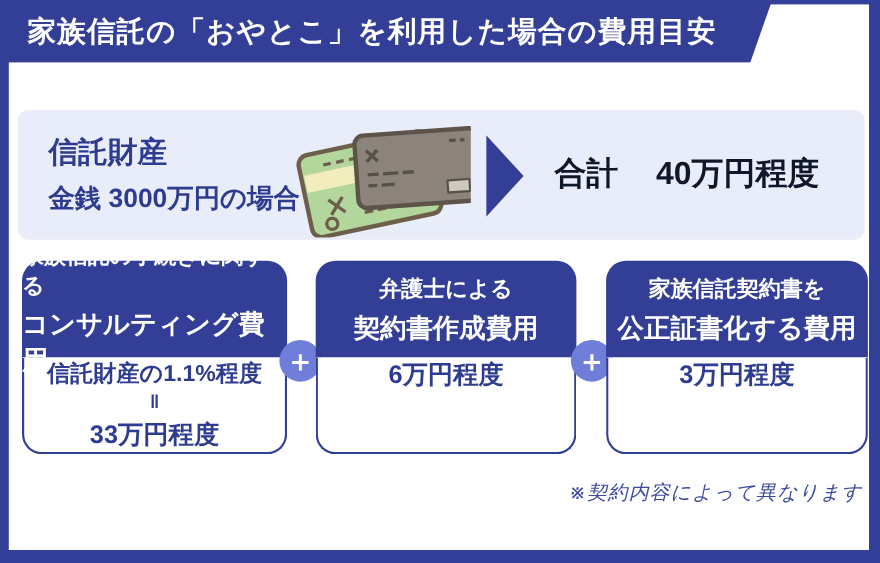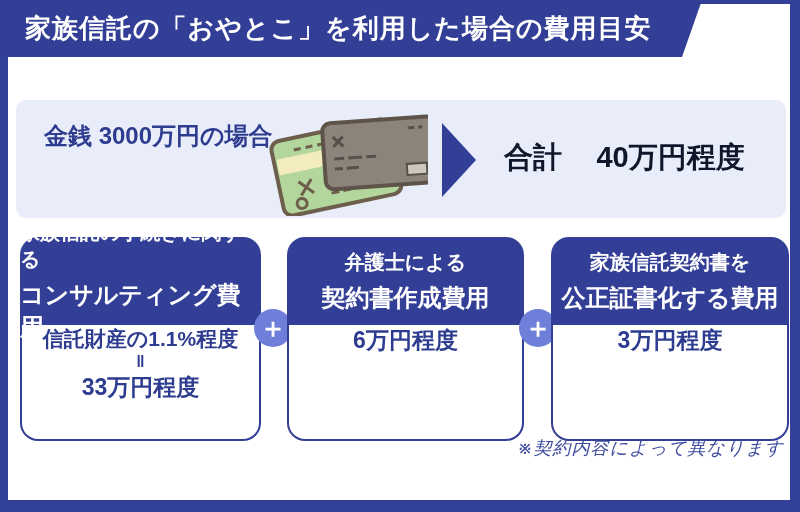--- a/index.html
+++ b/index.html
@@ -23,22 +23,22 @@
   .total .gap{margin-left:30px;}
   
   .col{position:absolute;top:233px;width:241px;height:196px;}
   .col1{left:12px;}
   .col2{left:279px;width:237px;}
   .col3{left:543px;width:238px;}
   .col-header{height:88px;background:#333F96;border-radius:18px 18px 0 0;
     display:flex;flex-direction:column;align-items:center;justify-content:center;color:#fff;}
   .col-header .h1{font-size:20px;font-weight:bold;margin-bottom:6px;}
   .col-header .h2{font-size:24px;font-weight:bold;}
-  .col-body{height:116px;background:#ffffff;border:2px solid #333F96;border-top:none;
-    border-radius:0 0 18px 18px;display:flex;flex-direction:column;align-items:center;justify-content:flex-start;
+  .col-body{height:88px;background:#ffffff;border:2px solid #333F96;border-top:none;
+    border-radius:0 0 18px 18px;display:flex;flex-direction:column;align-items:center;justify-content:space-between;
     color:#2E3C90;font-weight:bold;}
   .col-body .b1{font-size:21px;}
   .col-body .beq{font-size:17px;line-height:1.1;}
   .col-body .b3{font-size:23px;}
   .plus{position:absolute;top:305px;width:38px;height:38px;border-radius:50%;background:#6F7ED8;
     display:flex;align-items:center;justify-content:center;color:#fff;font-size:27px;font-weight:bold;line-height:1;}
   .plus1{left:246px;}
   .plus2{left:511px;}
   .footnote{position:absolute;right:6px;top:432px;color:#3B4A9C;font-size:18px;letter-spacing:1px;font-style:italic;}
 </style>
@@ -47,20 +47,21 @@
 
 <div class="stage">
   <div class="content">
 
     <div class="title-bar">
       <span>家族信託の「おやとこ」を利用した場合の費用目安</span>
     </div>
 
     <div class="panel">
       <div class="asset">
+        <div class="l1">信託財産</div>
         <div class="l2">金銭 3000万円の場合</div>
       </div>
 
       <svg class="cards-svg" width="160" height="112" viewBox="0 0 160 112" aria-hidden="true">
         <g transform="rotate(-12 66 62)">
           <rect x="8" y="26" width="120" height="76" rx="9" fill="#B2D69C" stroke="#6D5F4B" stroke-width="4"></rect>
           <rect x="11" y="44" width="114" height="16" fill="#F3ECBD"></rect>
           <path d="M30 38 h7 M42 38 h7 M54 38 h5" stroke="#6D5F4B" stroke-width="3" fill="none"></path>
           <path d="M28 70 l13 14 M41 70 l-13 14" stroke="#6D5F4B" stroke-width="3" fill="none"></path>
           <circle cx="27" cy="92" r="5" fill="none" stroke="#6D5F4B" stroke-width="3"></circle>

